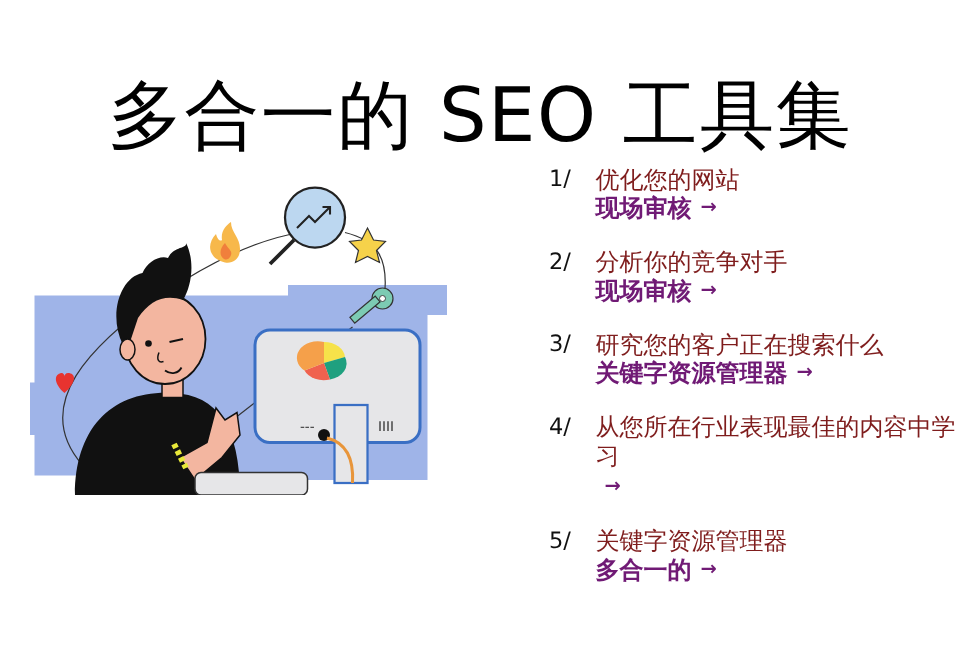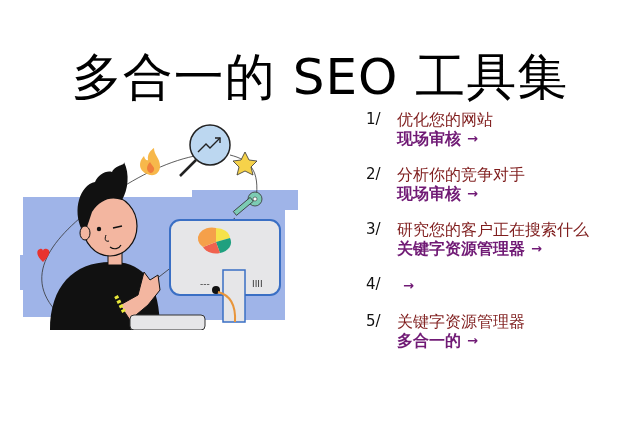--- a/index.html
+++ b/index.html
@@ -128,20 +128,21 @@
       <div class="step-desc">研究您的客户正在搜索什么</div>
       <a class="step-link">
         <span>关键字资源管理器</span>
         <span class="arrow">→</span>
       </a>
     </div>
   </div>
   <div class="step">
     <span class="step-num">4/</span>
     <div class="step-body">
+      <div class="step-desc">从您所在行业表现最佳的内容中学习</div>
       <a class="step-link">
         <span class="arrow">→</span>
       </a>
     </div>
   </div>
   <div class="step">
     <span class="step-num">5/</span>
     <div class="step-body">
       <div class="step-desc">关键字资源管理器</div>
       <a class="step-link">

